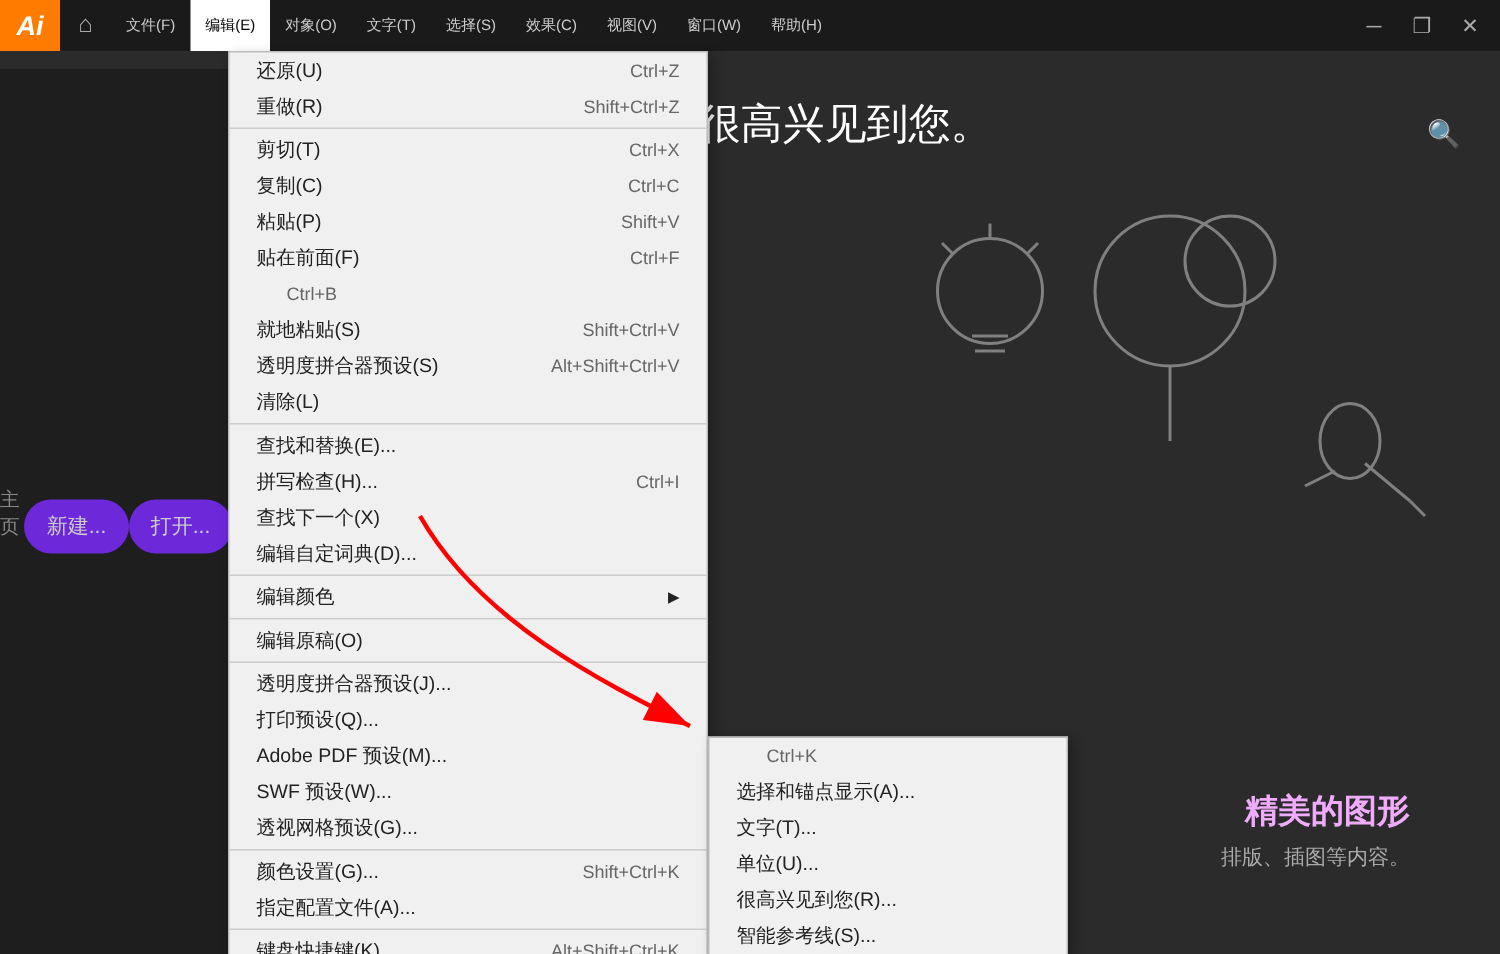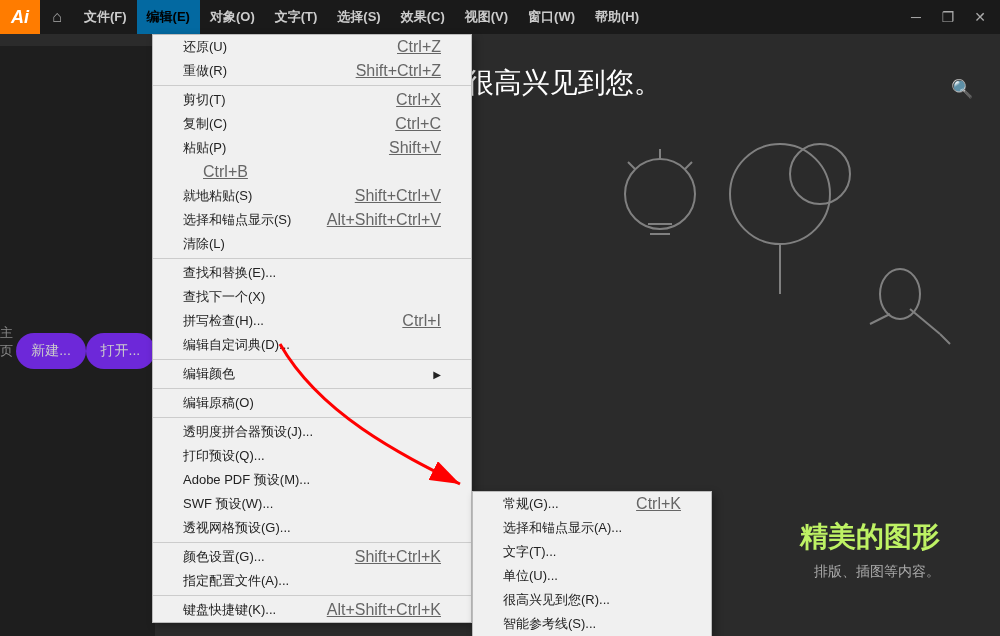--- a/index.html
+++ b/index.html
@@ -51,26 +51,25 @@
       height: 34px;
       flex: 1;
     }
     .title-menu-item {
       padding: 0 10px;
       height: 34px;
       display: flex;
       align-items: center;
       color: #ccc;
       cursor: pointer;
-      font-size: 13px;
+      font-size: 10px;
       white-space: nowrap;
-      font-weight: bold;
     }
     .title-menu-item.active {
-      background: #0369a1;
+      background: #ffffff;
       color: #000;
     }
     .title-controls {
       display: flex;
       align-items: center;
       margin-left: auto;
       margin-right: 4px;
     }
     .title-btn {
       width: 32px;
@@ -150,22 +149,22 @@
       color: #888;
       font-size: 18px;
       padding: 10px;
     }
 
     
     .bottom-promo {
       position: absolute;
       bottom: 80px;
       right: 60px;
-      color: #bef264;
-      font-size: 28px;
+      color: #f0abfc;
+      font-size: 22px;
       font-weight: bold;
       margin-top: 37px;
     }
     .bottom-promo-sub {
       position: absolute;
       bottom: 55px;
       right: 60px;
       color: #aaa;
       font-size: 14px;
     }
@@ -190,32 +189,31 @@
       background: #f0f0f0;
       border: 1px solid #bbb;
       box-shadow: 3px 3px 8px rgba(0,0,0,0.3);
       pointer-events: all;
     }
 
     .menu-item {
       display: flex;
       align-items: center;
       justify-content: space-between;
-      padding: 4px 30px;
+      padding: 4px 18px;
       cursor: pointer;
       color: #222;
       font-size: 13px;
       height: 24px;
       white-space: nowrap;
     }
     .menu-item .shortcut {
       color: #666;
-      font-size: 16px;
+      font-size: 12px;
       margin-left: 20px;
-      text-decoration: underline;
     }
     .menu-item .arrow {
       font-size: 10px;
       margin-left: 10px;
     }
     .menu-separator {
       height: 1px;
       background: #ccc;
       margin: 2px 0;
     }
@@ -319,45 +317,49 @@
     </div>
     <div class="menu-item">
       <span class="menu-item-label">复制(C)</span>
       <span class="shortcut">Ctrl+C</span>
     </div>
     <div class="menu-item">
       <span class="menu-item-label">粘贴(P)</span>
       <span class="shortcut">Shift+V</span>
     </div>
     <div class="menu-item">
+      <span class="menu-item-label">贴在前面(F)</span>
+      <span class="shortcut">Ctrl+F</span>
+    </div>
+    <div class="menu-item">
       <span class="shortcut">Ctrl+B</span>
     </div>
     <div class="menu-item">
       <span class="menu-item-label">就地粘贴(S)</span>
       <span class="shortcut">Shift+Ctrl+V</span>
     </div>
     <div class="menu-item">
-      <span class="menu-item-label">选择和锚点显示(S)</span>
+      <span class="menu-item-label">透明度拼合器预设(S)</span>
       <span class="shortcut">Alt+Shift+Ctrl+V</span>
     </div>
     <div class="menu-item">
       <span class="menu-item-label">清除(L)</span>
     </div>
     <div class="menu-separator"></div>
     <div class="menu-item">
       <span class="menu-item-label">查找和替换(E)...</span>
-    </div>
-    <div class="menu-item">
-      <span class="menu-item-label">查找下一个(X)</span>
     </div>
     <div class="menu-item">
       <span class="menu-item-label">拼写检查(H)...</span>
       <span class="shortcut">Ctrl+I</span>
     </div>
     <div class="menu-item">
+      <span class="menu-item-label">查找下一个(X)</span>
+    </div>
+    <div class="menu-item">
       <span class="menu-item-label">编辑自定词典(D)...</span>
     </div>
     <div class="menu-separator"></div>
     <div class="menu-item">
       <span class="menu-item-label">编辑颜色</span>
       <span class="arrow">▶</span>
     </div>
     <div class="menu-separator"></div>
     <div class="menu-item">
       <span class="menu-item-label">编辑原稿(O)</span>
@@ -389,21 +391,20 @@
     <div class="menu-separator"></div>
     <div class="menu-item">
       <span class="menu-item-label">键盘快捷键(K)...</span>
       <span class="shortcut">Alt+Shift+Ctrl+K</span>
     </div>
 
   </div>
 
   <div class="dropdown-secondary">
     <div class="menu-item">
-      <span class="menu-item-label">常规(G)...</span>
       <span class="shortcut">Ctrl+K</span>
     </div>
     <div class="menu-item">
       <span class="menu-item-label">选择和锚点显示(A)...</span>
     </div>
     <div class="menu-item">
       <span class="menu-item-label">文字(T)...</span>
     </div>
     <div class="menu-item">
       <span class="menu-item-label">单位(U)...</span>

